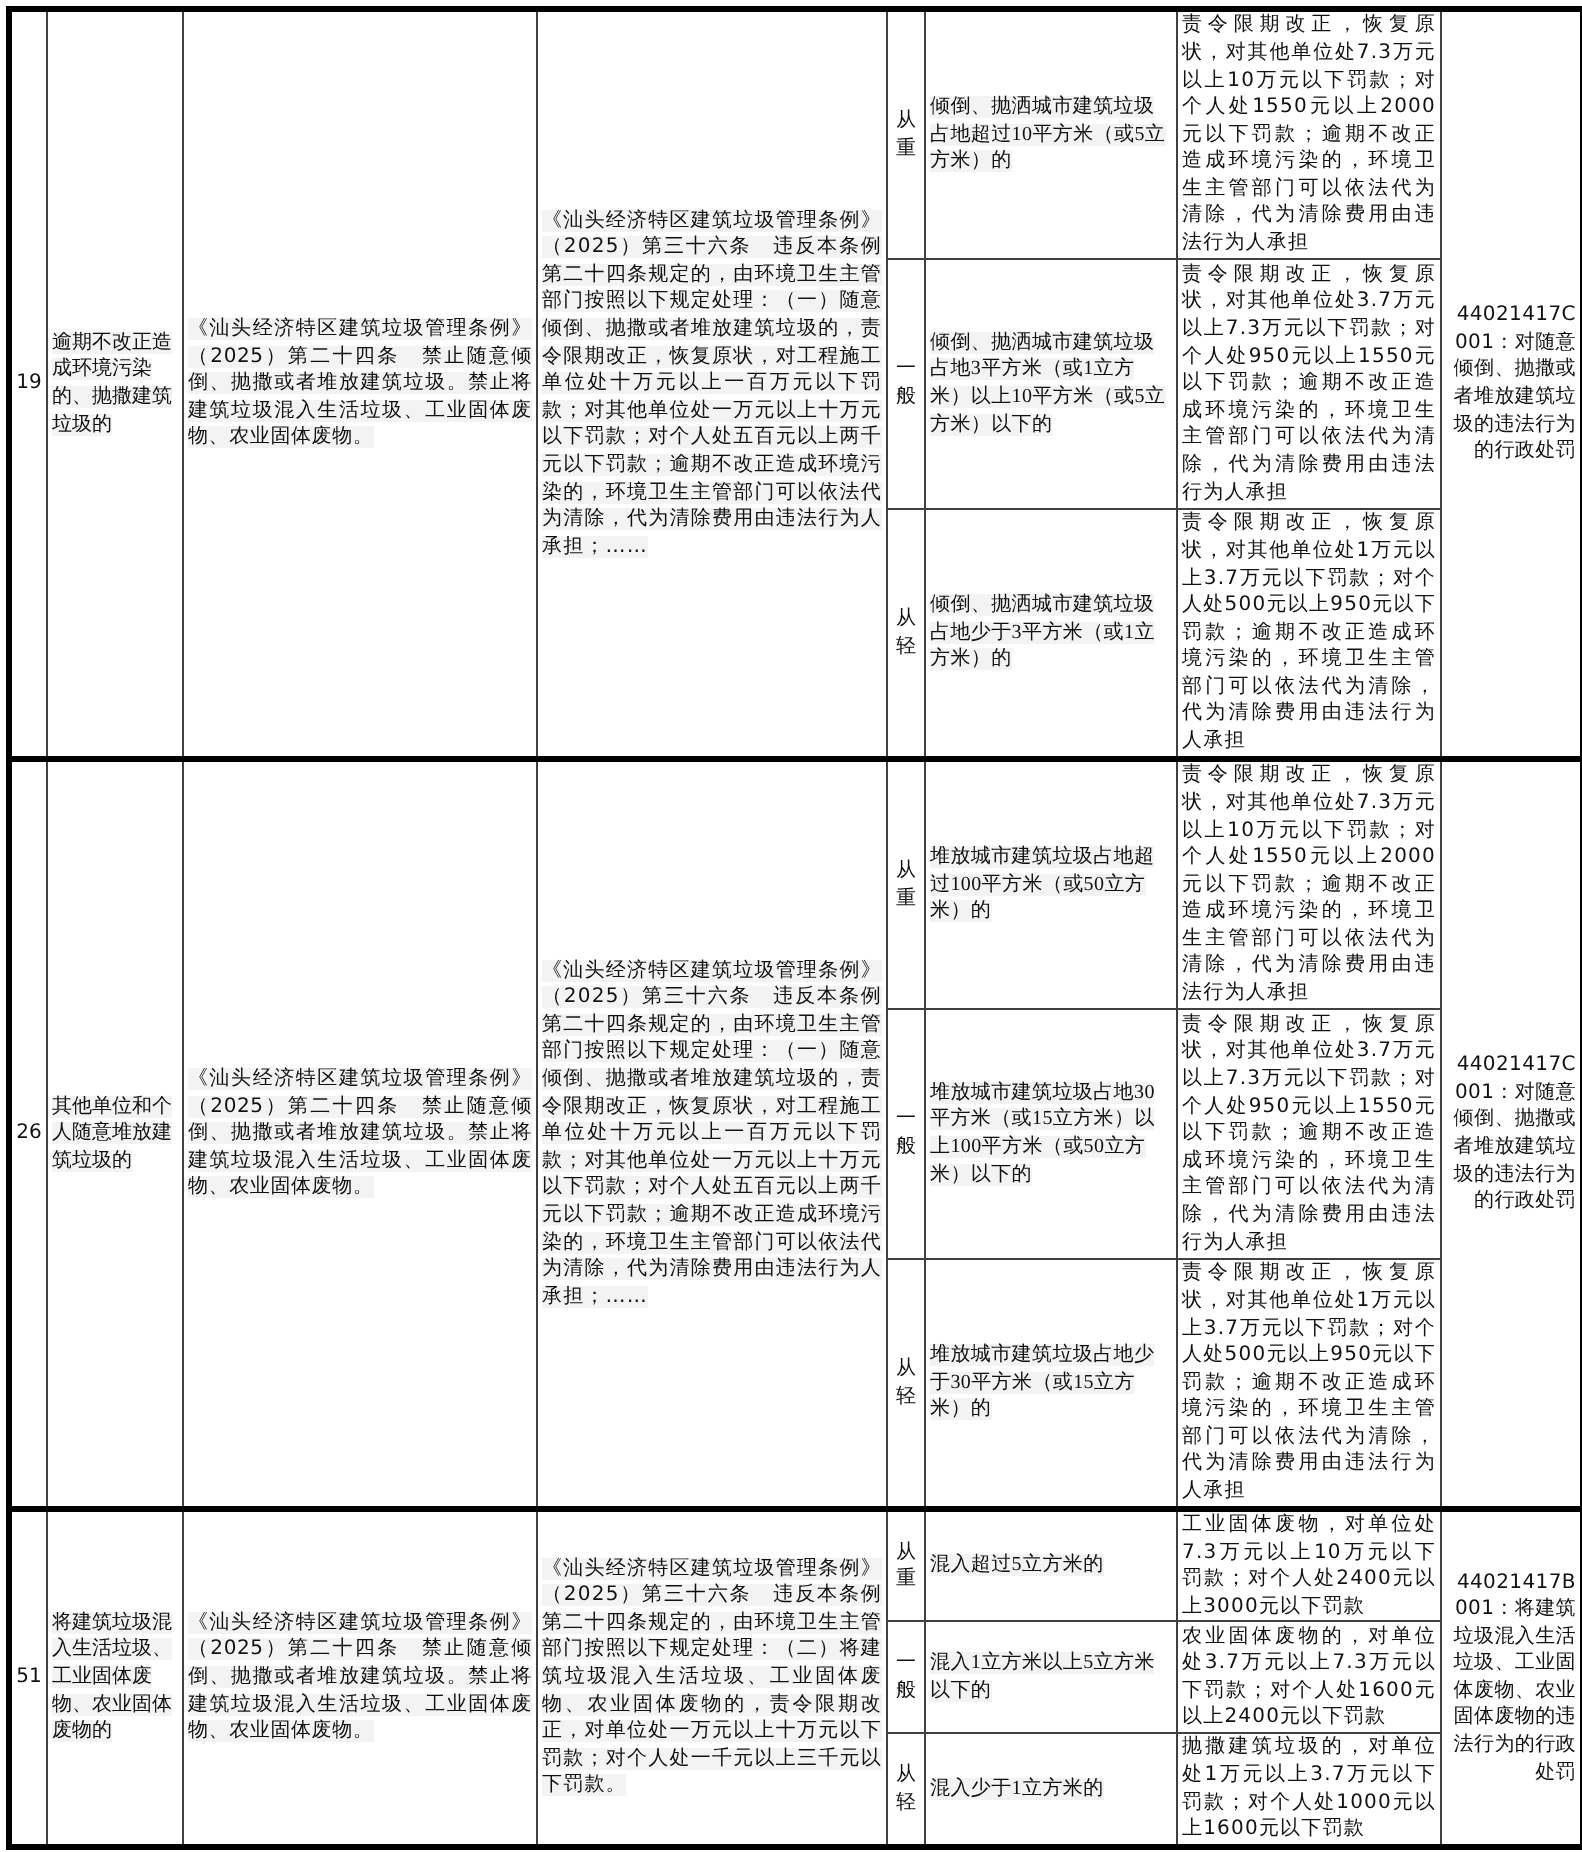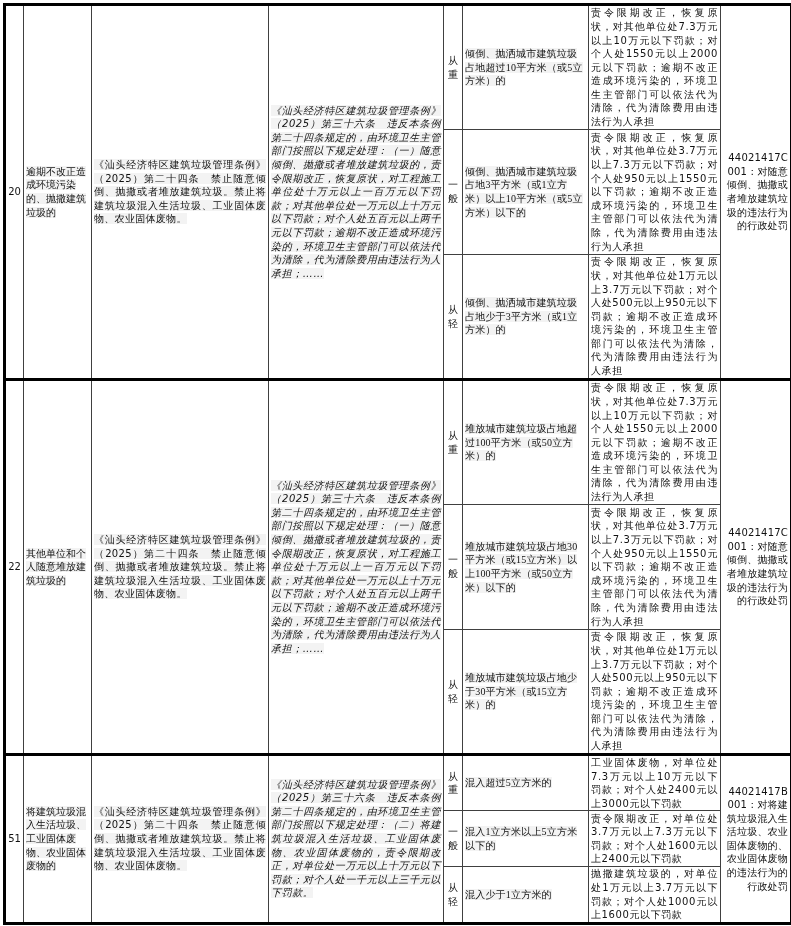--- a/index.html
+++ b/index.html
@@ -18,21 +18,21 @@
     font-size: 10px;
     line-height: 13.6px;
     word-break: break-all;
     overflow: hidden;
   }
   table.penalty tr.group-start td { border-top: 3px solid #000; }
   table.penalty tr.group-start:first-child td { border-top: none; }
   td.num { text-align: center; font-size: 10.5px; padding: 0; }
   td.cause { padding: 0 1px; }
   td.legal { text-align: justify; letter-spacing: 0.3px; }
-  td.rule { text-align: justify; letter-spacing: 0.6px; line-height: 13.7px; font-style: italic; }
+  td.rule { text-align: justify; letter-spacing: 0.6px; line-height: 13.7px; }
   td.level { text-align: center; padding: 0; font-size: 10.5px; line-height: 20px; margin-top: 10px; }
   td.level span { display: block; width: 12px; margin: 0 auto; }
   td.circ { padding: 0 3px; letter-spacing: 0.2px; font-family: Liberation Serif, serif; }
   td.standard { letter-spacing: 0.6px; vertical-align: top; text-align: justify; line-height: 13.8px; }
   td.code { vertical-align: middle; letter-spacing: 0.2px; text-align: right; }
   .hl { background: #f3f3f3; }
 </style>
 </head>
 <body>
 
@@ -43,21 +43,21 @@
     <col style="width:177px">
     <col style="width:175px">
     <col style="width:19px">
     <col style="width:126px">
     <col style="width:132px">
     <col style="width:71px">
   </colgroup>
 
   <tbody>
       <tr class="group-start" style="height:125px">
-    <td class="num" rowspan="3">20</td>
+    <td class="num" rowspan="3">19</td>
     <td class="cause" rowspan="3"><span class="hl">逾期不改正造成环境污染的、抛撒建筑垃圾的</span></td>
     <td class="legal" rowspan="3"><span class="hl">《汕头经济特区建筑垃圾管理条例》（2025）第二十四条　禁止随意倾倒、抛撒或者堆放建筑垃圾。禁止将建筑垃圾混入生活垃圾、工业固体废物、农业固体废物。</span></td>
     <td class="rule" rowspan="3"><span class="hl">《汕头经济特区建筑垃圾管理条例》（2025）第三十六条　违反本条例第二十四条规定的，由环境卫生主管部门按照以下规定处理：（一）随意倾倒、抛撒或者堆放建筑垃圾的，责令限期改正，恢复原状，对工程施工单位处十万元以上一百万元以下罚款；对其他单位处一万元以上十万元以下罚款；对个人处五百元以上两千元以下罚款；逾期不改正造成环境污染的，环境卫生主管部门可以依法代为清除，代为清除费用由违法行为人承担；……</span></td>
     <td class="level">
           <span>从重</span>
         </td>
     <td class="circ"><span class="hl">倾倒、抛洒城市建筑垃圾占地超过10平方米（或5立方米）的</span></td>
     <td class="standard">责令限期改正，恢复原状，对其他单位处7.3万元以上10万元以下罚款；对个人处1550元以上2000元以下罚款；逾期不改正造成环境污染的，环境卫生主管部门可以依法代为清除，代为清除费用由违法行为人承担</td>
     <td class="code" rowspan="3"><span>44021417C001：对随意倾倒、抛撒或者堆放建筑垃圾的违法行为的行政处罚</span></td>
   </tr>
@@ -70,21 +70,21 @@
   </tr>
   <tr style="height:125px">
     <td class="level">
           <span>从轻</span>
         </td>
     <td class="circ"><span class="hl">倾倒、抛洒城市建筑垃圾占地少于3平方米（或1立方米）的</span></td>
     <td class="standard">责令限期改正，恢复原状，对其他单位处1万元以上3.7万元以下罚款；对个人处500元以上950元以下罚款；逾期不改正造成环境污染的，环境卫生主管部门可以依法代为清除，代为清除费用由违法行为人承担</td>
   </tr>
 
   <tr class="group-start" style="height:125px">
-    <td class="num" rowspan="3">22</td>
+    <td class="num" rowspan="3">26</td>
     <td class="cause" rowspan="3"><span class="hl">其他单位和个人随意堆放建筑垃圾的</span></td>
     <td class="legal" rowspan="3"><span class="hl">《汕头经济特区建筑垃圾管理条例》（2025）第二十四条　禁止随意倾倒、抛撒或者堆放建筑垃圾。禁止将建筑垃圾混入生活垃圾、工业固体废物、农业固体废物。</span></td>
     <td class="rule" rowspan="3"><span class="hl">《汕头经济特区建筑垃圾管理条例》（2025）第三十六条　违反本条例第二十四条规定的，由环境卫生主管部门按照以下规定处理：（一）随意倾倒、抛撒或者堆放建筑垃圾的，责令限期改正，恢复原状，对工程施工单位处十万元以上一百万元以下罚款；对其他单位处一万元以上十万元以下罚款；对个人处五百元以上两千元以下罚款；逾期不改正造成环境污染的，环境卫生主管部门可以依法代为清除，代为清除费用由违法行为人承担；……</span></td>
     <td class="level">
           <span>从重</span>
         </td>
     <td class="circ"><span class="hl">堆放城市建筑垃圾占地超过100平方米（或50立方米）的</span></td>
     <td class="standard">责令限期改正，恢复原状，对其他单位处7.3万元以上10万元以下罚款；对个人处1550元以上2000元以下罚款；逾期不改正造成环境污染的，环境卫生主管部门可以依法代为清除，代为清除费用由违法行为人承担</td>
     <td class="code" rowspan="3"><span>44021417C001：对随意倾倒、抛撒或者堆放建筑垃圾的违法行为的行政处罚</span></td>
   </tr>
@@ -106,28 +106,28 @@
   <tr class="group-start" style="height:56px">
     <td class="num" rowspan="3">51</td>
     <td class="cause" rowspan="3"><span class="hl">将建筑垃圾混入生活垃圾、工业固体废物、农业固体废物的</span></td>
     <td class="legal" rowspan="3"><span class="hl">《汕头经济特区建筑垃圾管理条例》（2025）第二十四条　禁止随意倾倒、抛撒或者堆放建筑垃圾。禁止将建筑垃圾混入生活垃圾、工业固体废物、农业固体废物。</span></td>
     <td class="rule" rowspan="3"><span class="hl">《汕头经济特区建筑垃圾管理条例》（2025）第三十六条　违反本条例第二十四条规定的，由环境卫生主管部门按照以下规定处理：（二）将建筑垃圾混入生活垃圾、工业固体废物、农业固体废物的，责令限期改正，对单位处一万元以上十万元以下罚款；对个人处一千元以上三千元以下罚款。</span></td>
     <td class="level">
           <span>从重</span>
         </td>
     <td class="circ"><span class="hl">混入超过5立方米的</span></td>
     <td class="standard">工业固体废物，对单位处7.3万元以上10万元以下罚款；对个人处2400元以上3000元以下罚款</td>
-    <td class="code" rowspan="3"><span>44021417B001：对将建筑垃圾混入生活垃圾、农业固体废物的、农业固体废物的违法行为的行政处罚</span></td>
+    <td class="code" rowspan="3"><span>44021417B001：将建筑垃圾混入生活垃圾、工业固体废物、农业固体废物的违法行为的行政处罚</span></td>
   </tr>
   <tr style="height:56px">
     <td class="level">
           <span>一般</span>
         </td>
     <td class="circ"><span class="hl">混入1立方米以上5立方米以下的</span></td>
-    <td class="standard">责令限期改正，对单位处3.7万元以上7.3万元以下罚款；对个人处1600元以上2400元以下罚款</td>
+    <td class="standard">农业固体废物的，对单位处3.7万元以上7.3万元以下罚款；对个人处1600元以上2400元以下罚款</td>
   </tr>
   <tr style="height:55px">
     <td class="level">
           <span>从轻</span>
         </td>
     <td class="circ"><span class="hl">混入少于1立方米的</span></td>
     <td class="standard">抛撒建筑垃圾的，对单位处1万元以上3.7万元以下罚款；对个人处1000元以上1600元以下罚款</td>
   </tr>
 </tbody>
   </table>

